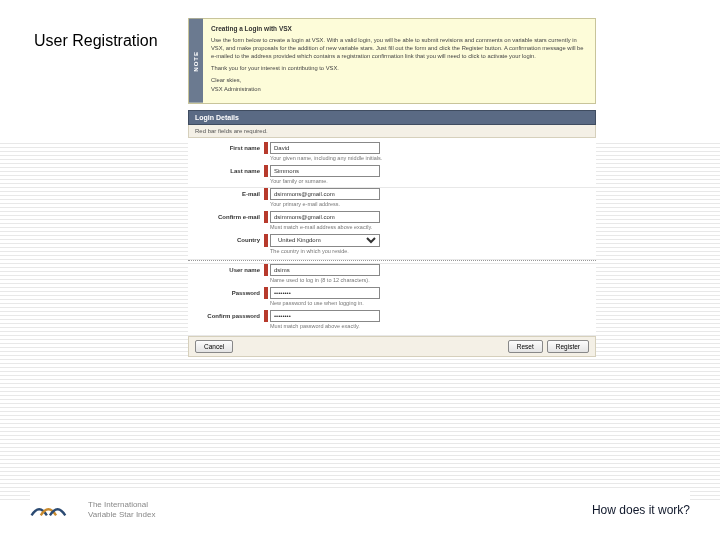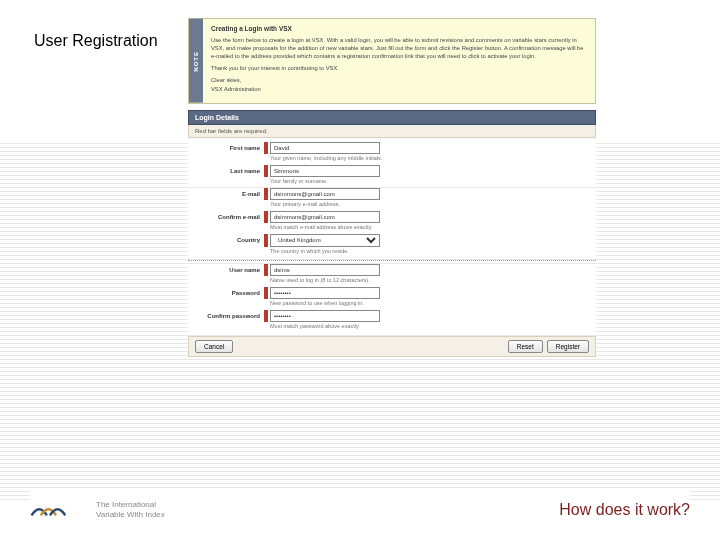--- a/index.html
+++ b/index.html
@@ -145,24 +145,24 @@
   .footer {
     position: absolute;
     left: 30px; bottom: 18px; right: 30px;
     display: flex;
     align-items: center;
     justify-content: space-between;
     z-index: 3;
     background: #fff;
     padding-top: 8px;
   }
-  .logo-block { display: flex; align-items: center; gap: 20px; }
+  .logo-block { display: flex; align-items: center; gap: 12px; }
   .logo-svg { width: 46px; height: 24px; }
   .logo-text { font-size: 8px; color: #888; line-height: 1.2; }
-  .how-link { font-size: 16px; color: #7f1d1d; text-align: center; }
+  .how-link { font-size: 12px; color: #0f172a; text-align: center; }
 </style>
 </head>
 <body>
 
 <div class="page-title">User Registration</div>
 <div class="lined-bg"></div>
 
 <div class="form-area">
 
   <div class="note-box">
@@ -282,17 +282,17 @@
 
 <div class="footer">
   <div class="logo-block">
     <svg class="logo-svg" viewBox="0 0 60 30">
       <path d="M2 22 Q12 6 22 22" stroke="#2b4a72" stroke-width="3" fill="none"></path>
       <path d="M14 22 Q24 6 34 22" stroke="#c98b2e" stroke-width="3" fill="none"></path>
       <path d="M26 22 Q36 6 46 22" stroke="#2b4a72" stroke-width="3" fill="none"></path>
     </svg>
     <div class="logo-text">
       <div>The International</div>
-      <div>Variable With Index</div>
+      <div>Variable Star Index</div>
     </div>
   </div>
   <div class="how-link">How does it work?</div>
 </div>
 
 </body></html>

